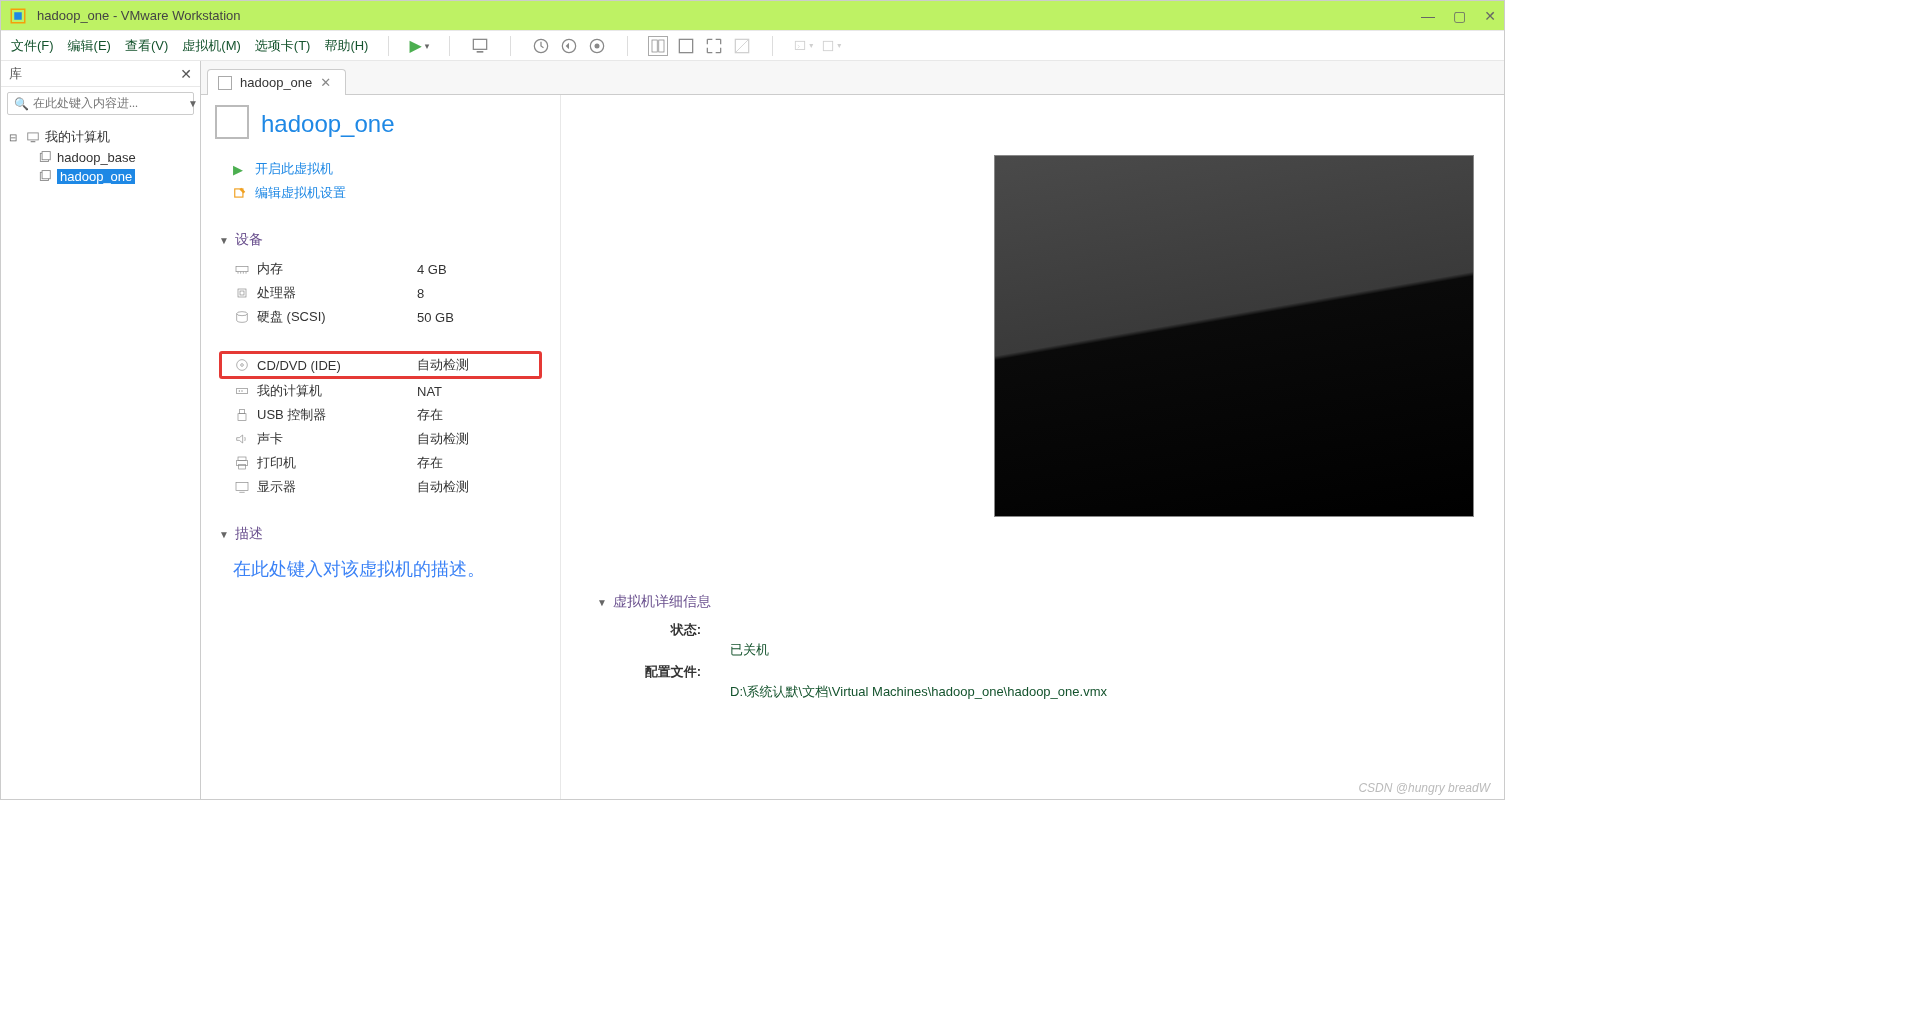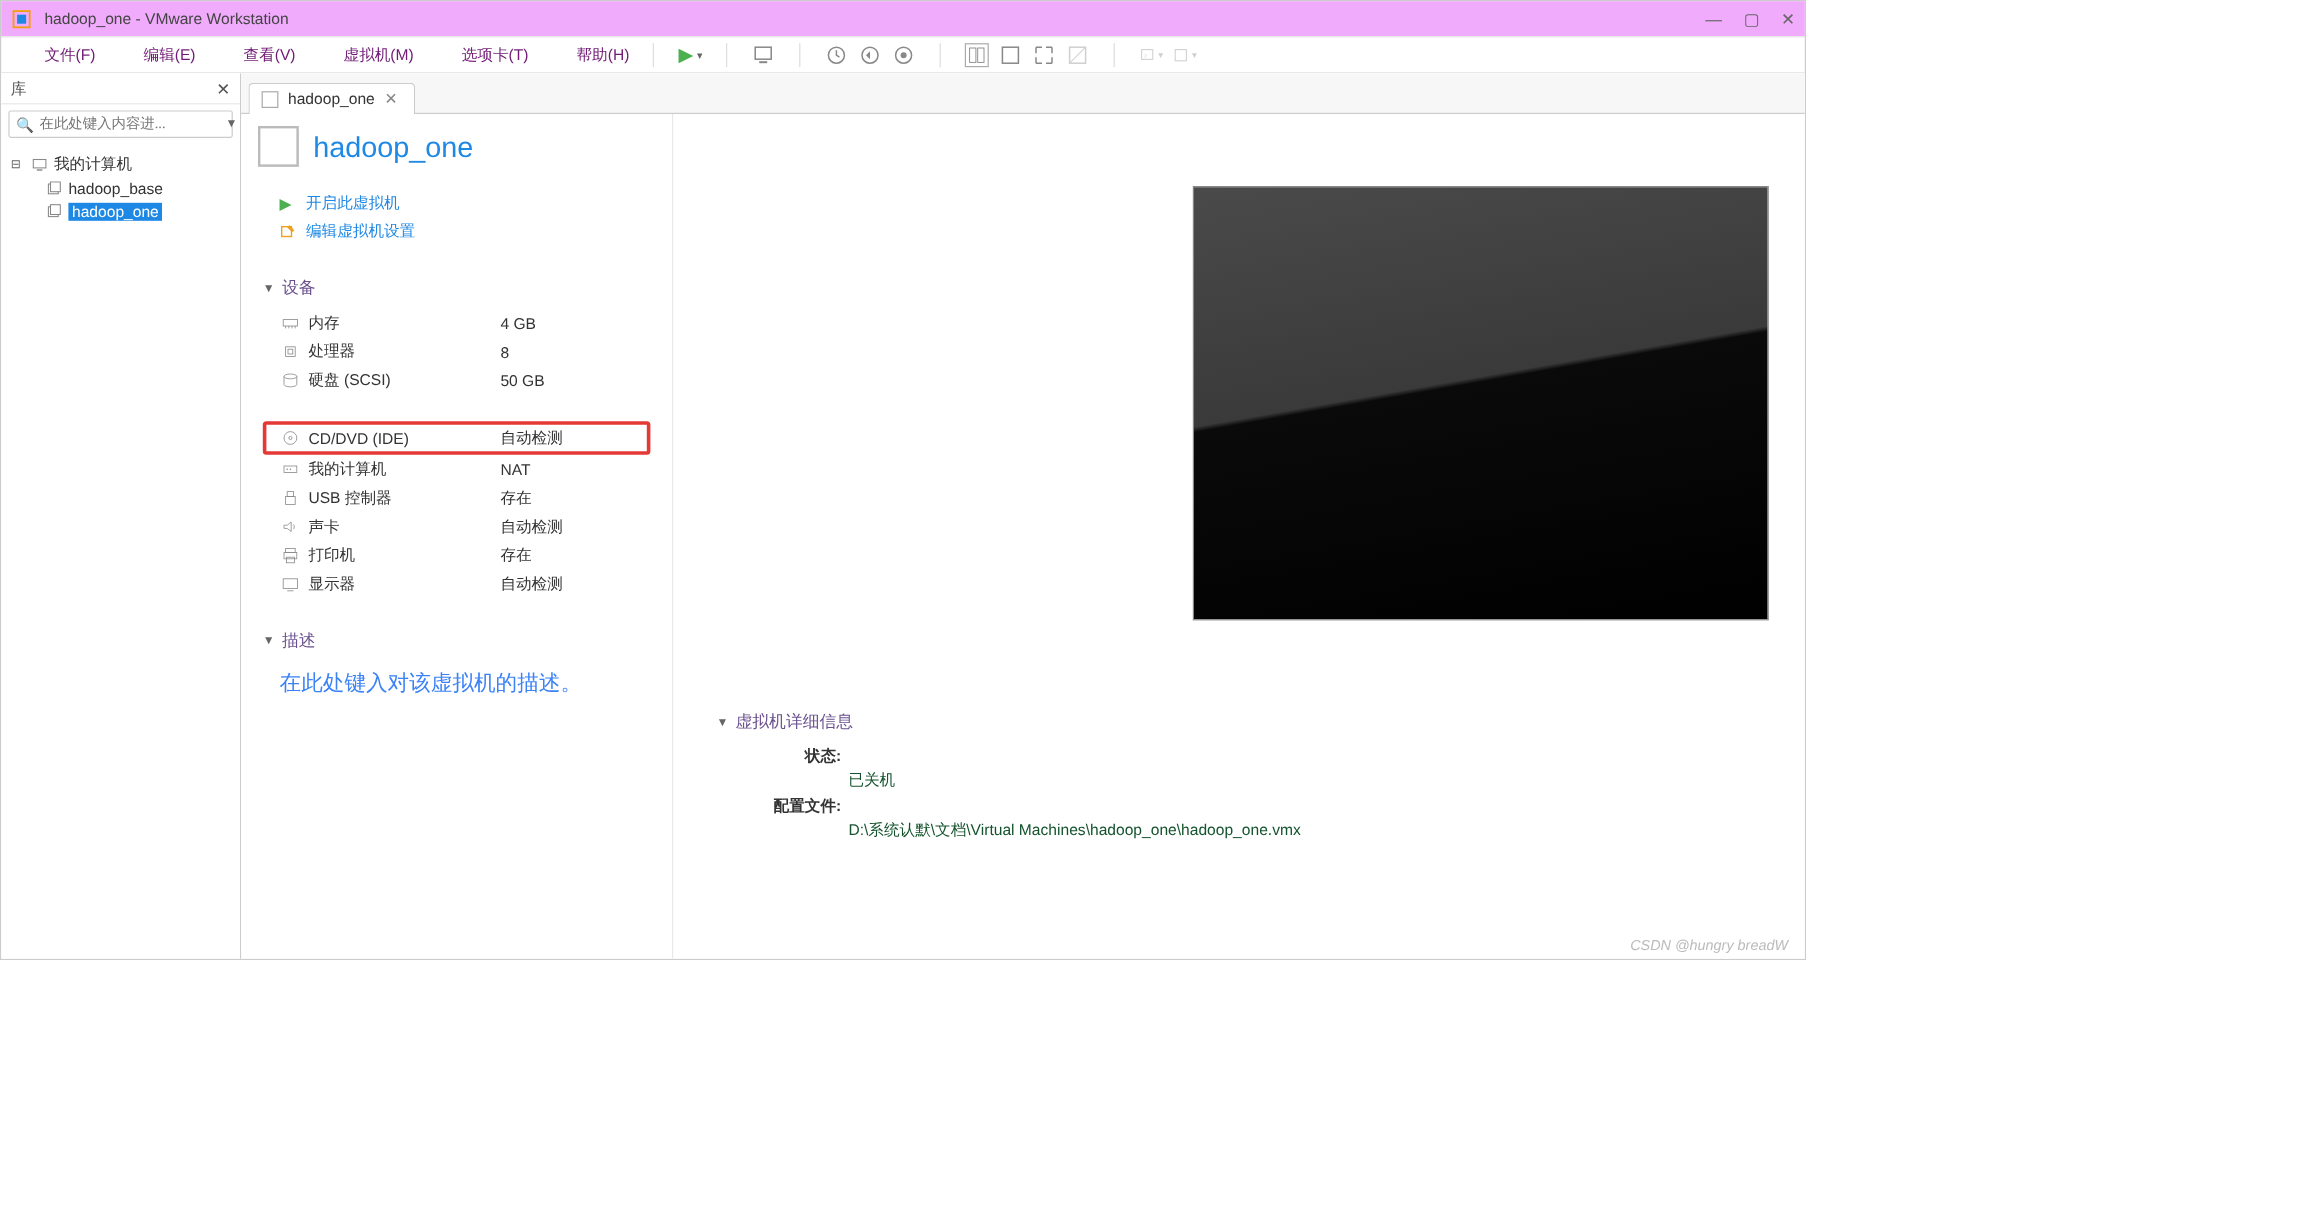--- a/index.html
+++ b/index.html
@@ -1,28 +1,28 @@
 <!DOCTYPE html>
 <html><head>
 <meta charset="utf-8">
 <style>
 * { margin: 0; padding: 0; box-sizing: border-box; font-family: "Microsoft YaHei", "Segoe UI", Arial, sans-serif; }
 body { background: #fff; font-size: 13px; color: #333; overflow: hidden; }
 .window { width: 1505px; height: 800px; display: flex; flex-direction: column; border: 1px solid #ccc; }
 
 
-.titlebar { height: 30px; display: flex; align-items: center; padding: 0 8px; background: #f0abfc; border-bottom: 1px solid #e8e8e8; }
+.titlebar { height: 30px; display: flex; align-items: center; padding: 0 8px; background: #bef264; border-bottom: 1px solid #e8e8e8; }
 .titlebar .app-icon { width: 18px; height: 18px; margin-right: 10px; }
 .titlebar .title { flex: 1; font-size: 13px; color: #444; }
 .titlebar .win-controls { display: flex; gap: 18px; align-items: center; color: #666; }
 .titlebar .win-controls span { cursor: pointer; font-size: 14px; }
 
 
 .menubar { height: 30px; display: flex; align-items: center; padding: 0 10px; gap: 14px; border-bottom: 1px solid #e8e8e8; font-size: 13px; }
-.menubar .menu-item { cursor: pointer; color: #701a75; margin-left: 26px; }
+.menubar .menu-item { cursor: pointer; color: #14532d; }
 .menubar .sep { width: 1px; height: 20px; background: #ddd; margin: 0 6px; }
 .menubar .tb-icon { width: 20px; height: 20px; display: inline-flex; align-items: center; justify-content: center; color: #888; cursor: pointer; }
 .menubar .play-btn { color: #4caf50; font-size: 16px; display: flex; align-items: center; }
 .menubar .play-btn::after { content: "▾"; font-size: 9px; margin-left: 3px; color: #666; }
 .menubar .tb-group { display: flex; gap: 8px; align-items: center; }
 .menubar .dropdown-arrow::after { content: "▾"; font-size: 8px; margin-left: 2px; color: #888; }
 
 
 .main { flex: 1; display: flex; overflow: hidden; }
 
@@ -73,21 +73,21 @@
 .hw-row .hw-val { color: #333; }
 
 .desc-text { padding: 6px 0 0 14px; font-size: 18px; color: #3b82f6; }
 
 .right-col { flex: 1; padding: 20px 30px; display: flex; flex-direction: column; position: relative; }
 .preview-box { width: 480px; height: 362px; align-self: flex-end; margin-top: 40px; border: 1px solid #888; background: linear-gradient(170deg, #4a4a4a 0%, #3a3a3a 45%, #0a0a0a 46%, #000 100%); }
 
 .details-section { margin-top: 50px; }
 .details-section .section-hdr { padding-left: 6px; }
 .details-table { padding-left: 26px; font-size: 13px; }
-.details-table .drow { display: flex; padding: 2px 0; }
+.details-table .drow { display: flex; padding: 2px 0; gap: 23px; }
 .details-table .dlabel { width: 84px; text-align: right; font-weight: bold; color: #333; margin-right: 6px; }
 .details-table .dval { color: #14532d; margin-top: 20px; }
 
 .watermark { position: absolute; bottom: 4px; right: 14px; font-size: 12px; color: #bbb; font-style: italic; }
 
 svg { width: 100%; height: 100%; }
 </style>
 </head>
 <body>
 

